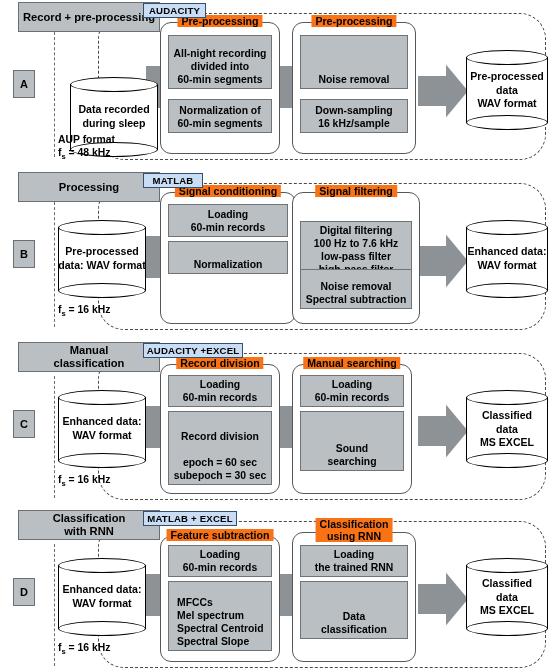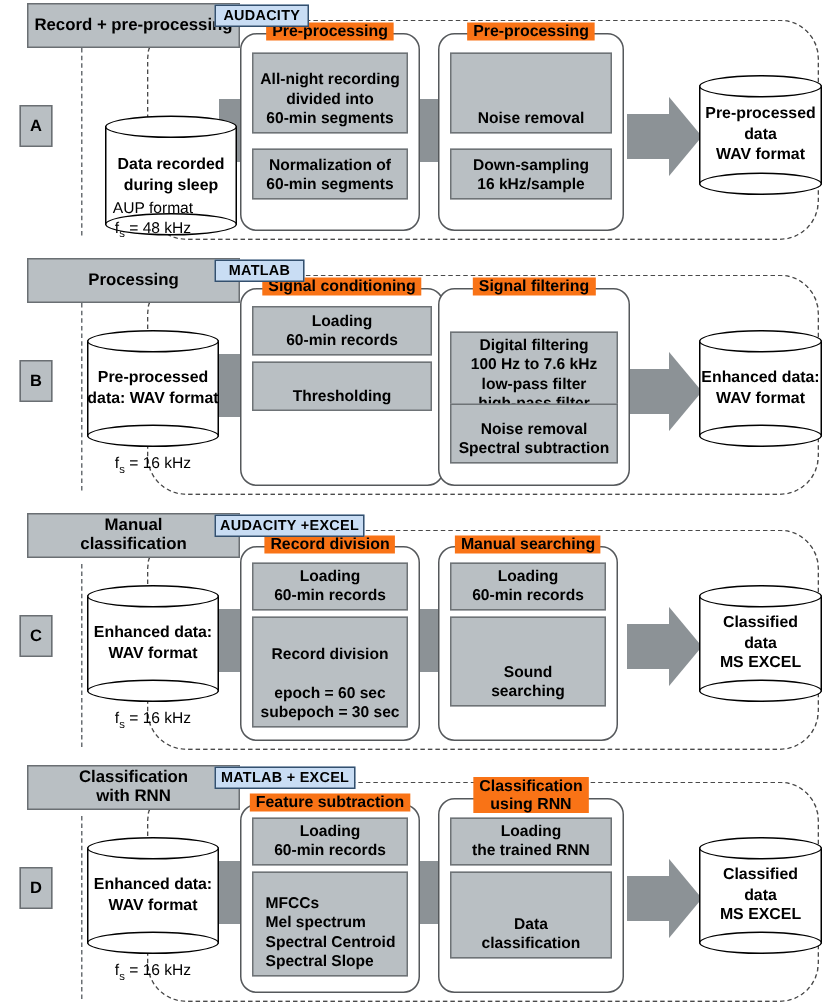--- a/index.html
+++ b/index.html
@@ -60,21 +60,21 @@
     position:absolute;left:0;right:0;bottom:0;height:15px;
     background:#fff;border:1.2px solid #000;border-radius:50%;
     box-sizing:border-box;
   }
   .cyl .txt{
     position:absolute;left:0;right:0;top:50%;transform:translateY(-50%);
     text-align:center;font-size:10.6px;font-weight:bold;line-height:1.28;
     z-index:4;
   }
   .fs-label{
-    position:absolute;text-align:center;font-size:10.4px;font-weight:normal;
+    position:absolute;font-size:10.4px;font-weight:bold;
     line-height:1.25;z-index:4;white-space:nowrap;
   }
   .fs-label sub{font-size:7.6px;vertical-align:baseline;position:relative;top:2.5px;}
 
   
   .group{
     position:absolute;z-index:3;
     border:1.3px solid #55585b;border-radius:11px;
     background:#ffffff;box-sizing:border-box;
   }
@@ -165,21 +165,21 @@
       </div>
       <div class="fs-label" style="left: 58px; top: 131px; width: 88px;">f<sub>s</sub> = 16 kHz</div>
       <div class="conn" style="left: 146px; top: 64px; width: 14px; height: 42px;"></div>
       <div class="conn" style="left: 280px; top: 64px; width: 12px; height: 42px;"></div>
       <div class="group" style="left: 160px; top: 20px; width: 136px; height: 132px;">
         <div class="group-title">Signal conditioning</div>
         <div class="gbox" style="top: 11px; height: 33px;">
           <div>Loading<br>60-min records</div>
         </div>
         <div class="gbox" style="top: 48px; height: 33px;">
-          <div>Thresholding</div>
+          <div>Normalization</div>
         </div>
       </div>
       <div class="group" style="left: 292px; top: 20px; width: 128px; height: 132px;">
         <div class="group-title">Signal filtering</div>
         <div class="gbox" style="top: 28px; height: 58px;">
           <div>Digital filtering<br>100 Hz to 7.6 kHz<br>low-pass filter<br>high-pass filter</div>
         </div>
         <div class="gbox" style="top: 76px; height: 40px;">
           <div>Noise removal<br>Spectral subtraction</div>
         </div>

